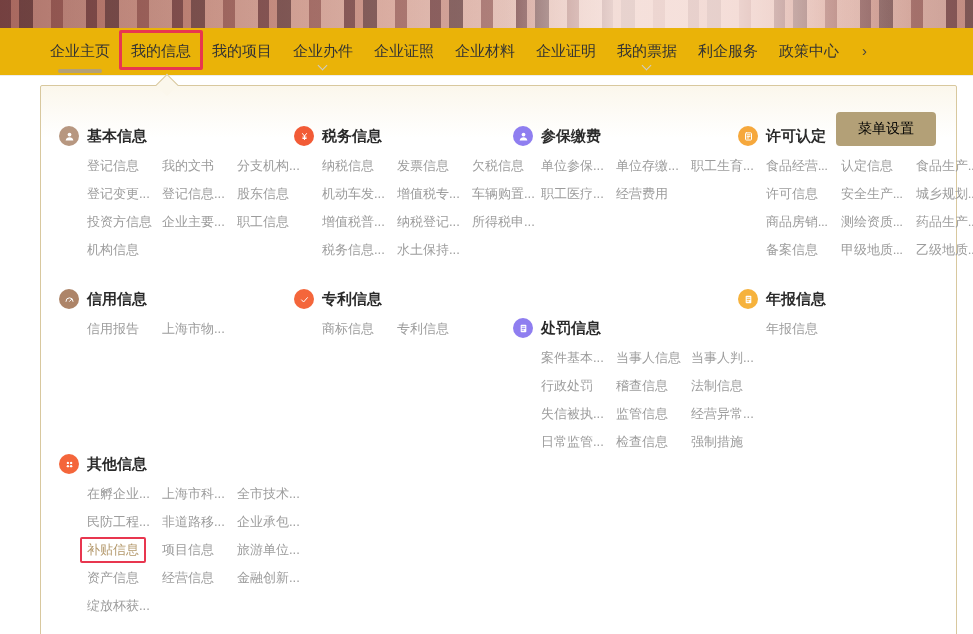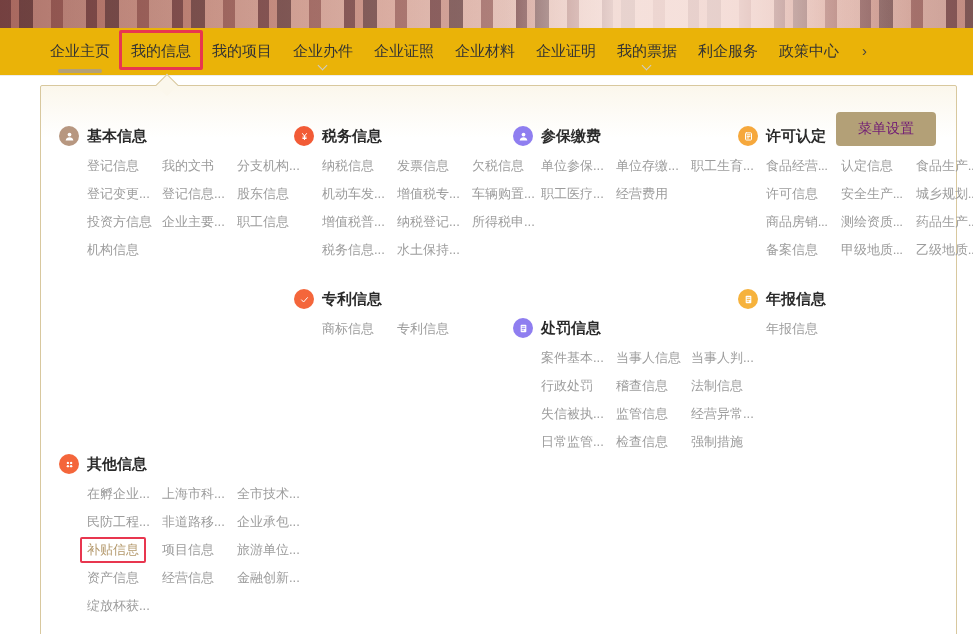--- a/index.html
+++ b/index.html
@@ -57,21 +57,21 @@
     background:linear-gradient(180deg,#fbf7ec 0%,#ffffff 52px);
     border:1px solid #d8c89e; border-radius:2px;
   }
   .panel-caret {
     position:absolute; top:-9px; left:118px; width:16px; height:16px;
     background:#fbf7ec; border-left:1px solid #d8c89e; border-top:1px solid #d8c89e;
     transform:rotate(45deg);
   }
   .settings-btn {
     position:absolute; top:26px; right:20px;
-    background:#b3a077; color:#701a75; font-size:14px;
+    background:#b3a077; color:#000000; font-size:14px;
     padding:8px 22px; border:none; border-radius:4px; cursor:pointer;
     font-family:inherit;
   }
 
   .section { position:absolute; width:228px; }
   .sec-s0 { left:18px;  top:40px; }
   .sec-s1 { left:253px; top:40px; }
   .sec-s2 { left:472px; top:40px; }
   .sec-s3 { left:697px; top:40px;font-family:Liberation Serif, serif; }
   .sec-s4 { left:18px;  top:203px; }
@@ -235,20 +235,36 @@
         <span class="menu-link">食品生产...</span>
         <span class="menu-link">许可信息</span>
         <span class="menu-link">安全生产...</span>
         <span class="menu-link">城乡规划...</span>
         <span class="menu-link">商品房销...</span>
         <span class="menu-link">测绘资质...</span>
         <span class="menu-link">药品生产...</span>
         <span class="menu-link">备案信息</span>
         <span class="menu-link">甲级地质...</span>
         <span class="menu-link">乙级地质...</span>
+      </div>
+    </div>
+    <div class="section sec-s4">
+      <div class="sec-head">
+        <span class="sec-icon" style="background: rgb(173, 132, 104);">
+          <svg viewBox="0 0 24 24">
+            <path d="M6.3 15a5.7 5.7 0 1 1 11.4 0" stroke="#fff" stroke-width="1.6" fill="none" stroke-linecap="round" stroke-linejoin="round"></path>
+            <path d="M12 15l3.4-3.4" stroke="#fff" stroke-width="1.6" fill="none" stroke-linecap="round" stroke-linejoin="round"></path>
+          </svg>
+        </span>
+        <span class="sec-title">信用信息</span>
+      </div>
+      <div class="sec-items">
+        <span class="menu-link">信用报告</span>
+        <span class="menu-link">上海市物...</span>
+        <span class="menu-link"></span>
       </div>
     </div>
     <div class="section sec-s5">
       <div class="sec-head">
         <span class="sec-icon" style="background: rgb(244, 102, 59);">
           <svg viewBox="0 0 24 24">
             <path d="M7.3 12.6l3.2 3.4 6.2-7" stroke="#fff" stroke-width="1.6" fill="none" stroke-linecap="round" stroke-linejoin="round"></path>
           </svg>
         </span>
         <span class="sec-title">专利信息</span>

